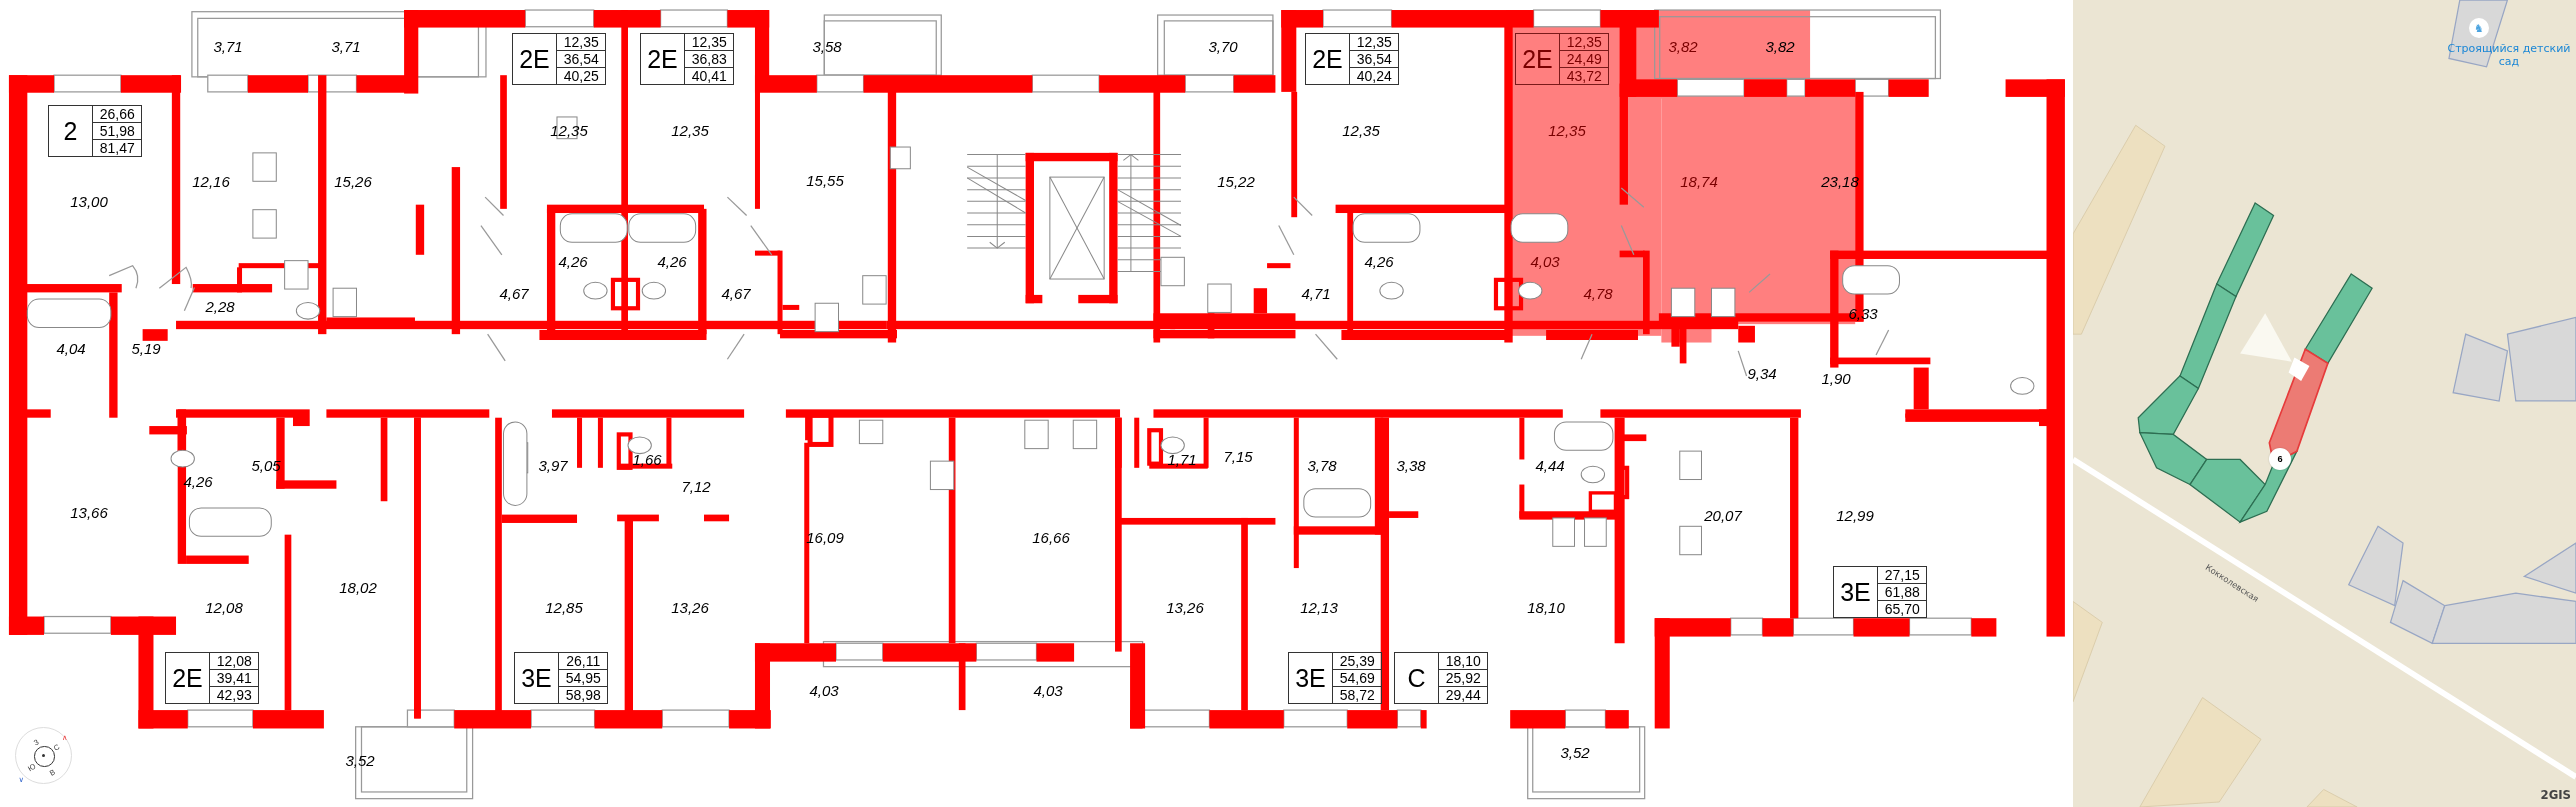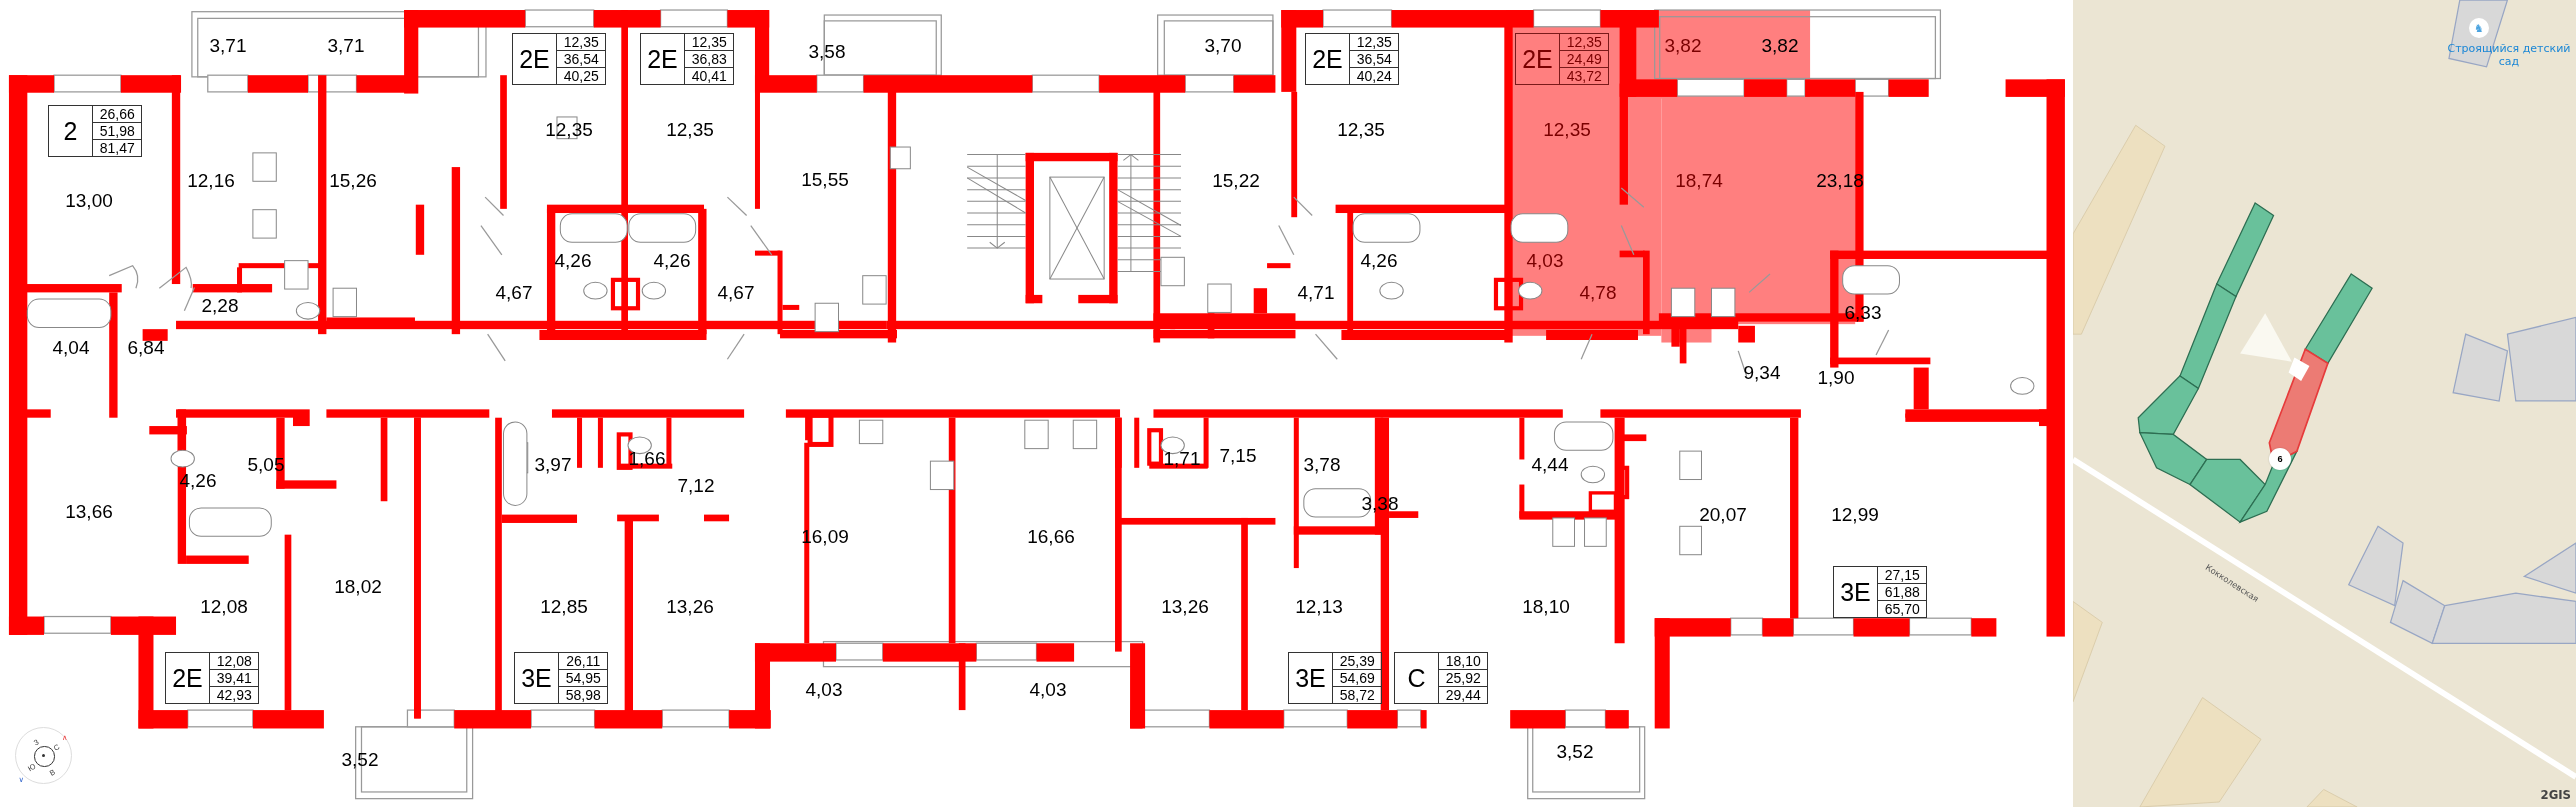--- a/index.html
+++ b/index.html
@@ -1,19 +1,19 @@
 <!DOCTYPE html>
 <html style="font-size:13.4px"><head>
 <meta charset="utf-8">
 <style>
   html, body { margin: 0; padding: 0; background: #ffffff; }
   body { width: 2576px; height: 807px; position: relative; overflow: hidden; font-family: "Liberation Sans", sans-serif; }
   #plan { position: absolute; left: 0; top: 0; width: 2073px; height: 807px; background: #ffffff; }
   #plan svg { position: absolute; left: 0; top: 0; }
-  .room-label { position: absolute; font-size: 19px; color: #000; transform: translate(-50%, -50%); white-space: nowrap; pointer-events: auto; }
+  .room-label { position: absolute; font-size: 15px; color: #000; transform: translate(-50%, -50%); white-space: nowrap; pointer-events: auto; font-style: italic; }
   .room-label.hl { color: #7a0000; }
   .apt-badge { position: absolute; display: flex; border: 1.3px solid #333; background: transparent; cursor: pointer; }
   .apt-badge .type { display: flex; align-items: center; justify-content: center; font-size: 25px; border-right: 1.3px solid #333; padding: 0 5px; min-width: 33px; }
   .apt-badge .vals { display: flex; flex-direction: column; }
   .apt-badge .vals span { font-size: 14px; line-height: 16px; padding: 0 6.7px; border-bottom: 1.3px solid #333; text-align: center; }
   .apt-badge .vals span:last-child { border-bottom: none; }
   .apt-badge.hl { border-color: #7a1a1a; color: #7a0000; }
   .apt-badge.hl .type, .apt-badge.hl .vals span { border-color: #7a1a1a; }
   #compass { position: absolute; left: 15px; top: 727px; width: 55px; height: 55px; border-radius: 50%; border: 0.8px solid #ddd; background: #fff; }
   #compass .inner { position: absolute; left: 18.4px; top: 18.4px; width: 18.4px; height: 18.4px; border-radius: 50%; border: 1.3px solid #333; }
@@ -373,24 +373,24 @@
   </svg>
 
   <div id="room-labels">
       <span class="room-label" style="left: 228px; top: 46px;">3,71</span>
       <span class="room-label" style="left: 346px; top: 46px;">3,71</span>
       <span class="room-label" style="left: 89px; top: 201px;">13,00</span>
       <span class="room-label" style="left: 211px; top: 181px;">12,16</span>
       <span class="room-label" style="left: 353px; top: 181px;">15,26</span>
       <span class="room-label" style="left: 220px; top: 306px;">2,28</span>
       <span class="room-label" style="left: 71px; top: 348px;">4,04</span>
-      <span class="room-label" style="left: 146px; top: 348px;">6,84</span>
+      <span class="room-label" style="left: 146px; top: 348px;">5,19</span>
       <span class="room-label" style="left: 569px; top: 130px;">12,35</span>
       <span class="room-label" style="left: 690px; top: 130px;">12,35</span>
-      <span class="room-label" style="left: 827px; top: 52px;">3,58</span>
+      <span class="room-label" style="left: 827px; top: 46px;">3,58</span>
       <span class="room-label" style="left: 825px; top: 180px;">15,55</span>
       <span class="room-label" style="left: 573px; top: 261px;">4,26</span>
       <span class="room-label" style="left: 672px; top: 261px;">4,26</span>
       <span class="room-label" style="left: 514px; top: 293px;">4,67</span>
       <span class="room-label" style="left: 736px; top: 293px;">4,67</span>
       <span class="room-label" style="left: 1223px; top: 46px;">3,70</span>
       <span class="room-label" style="left: 1236px; top: 181px;">15,22</span>
       <span class="room-label" style="left: 1361px; top: 130px;">12,35</span>
       <span class="room-label" style="left: 1379px; top: 261px;">4,26</span>
       <span class="room-label" style="left: 1316px; top: 293px;">4,71</span>
@@ -415,21 +415,21 @@
       <span class="room-label" style="left: 696px; top: 486px;">7,12</span>
       <span class="room-label" style="left: 564px; top: 607px;">12,85</span>
       <span class="room-label" style="left: 690px; top: 607px;">13,26</span>
       <span class="room-label" style="left: 825px; top: 537px; text-align: center;">16,09</span>
       <span class="room-label" style="left: 824px; top: 690px;">4,03</span>
       <span class="room-label" style="left: 1051px; top: 537px;">16,66</span>
       <span class="room-label" style="left: 1048px; top: 690px;">4,03</span>
       <span class="room-label" style="left: 1182px; top: 459px;">1,71</span>
       <span class="room-label" style="left: 1238px; top: 456px;">7,15</span>
       <span class="room-label" style="left: 1322px; top: 465px;">3,78</span>
-      <span class="room-label" style="left: 1380px; top: 465px; margin-top: 39px;">3,38</span>
+      <span class="room-label" style="left: 1411px; top: 465px;">3,38</span>
       <span class="room-label" style="left: 1185px; top: 607px;">13,26</span>
       <span class="room-label" style="left: 1319px; top: 607px;">12,13</span>
       <span class="room-label" style="left: 1550px; top: 465px;">4,44</span>
       <span class="room-label" style="left: 1546px; top: 607px;">18,10</span>
       <span class="room-label" style="left: 1575px; top: 752px;">3,52</span>
       <span class="room-label" style="left: 1723px; top: 515px;">20,07</span>
       <span class="room-label" style="left: 1855px; top: 515px;">12,99</span>
     </div>
 
   <div id="apt-badges">

